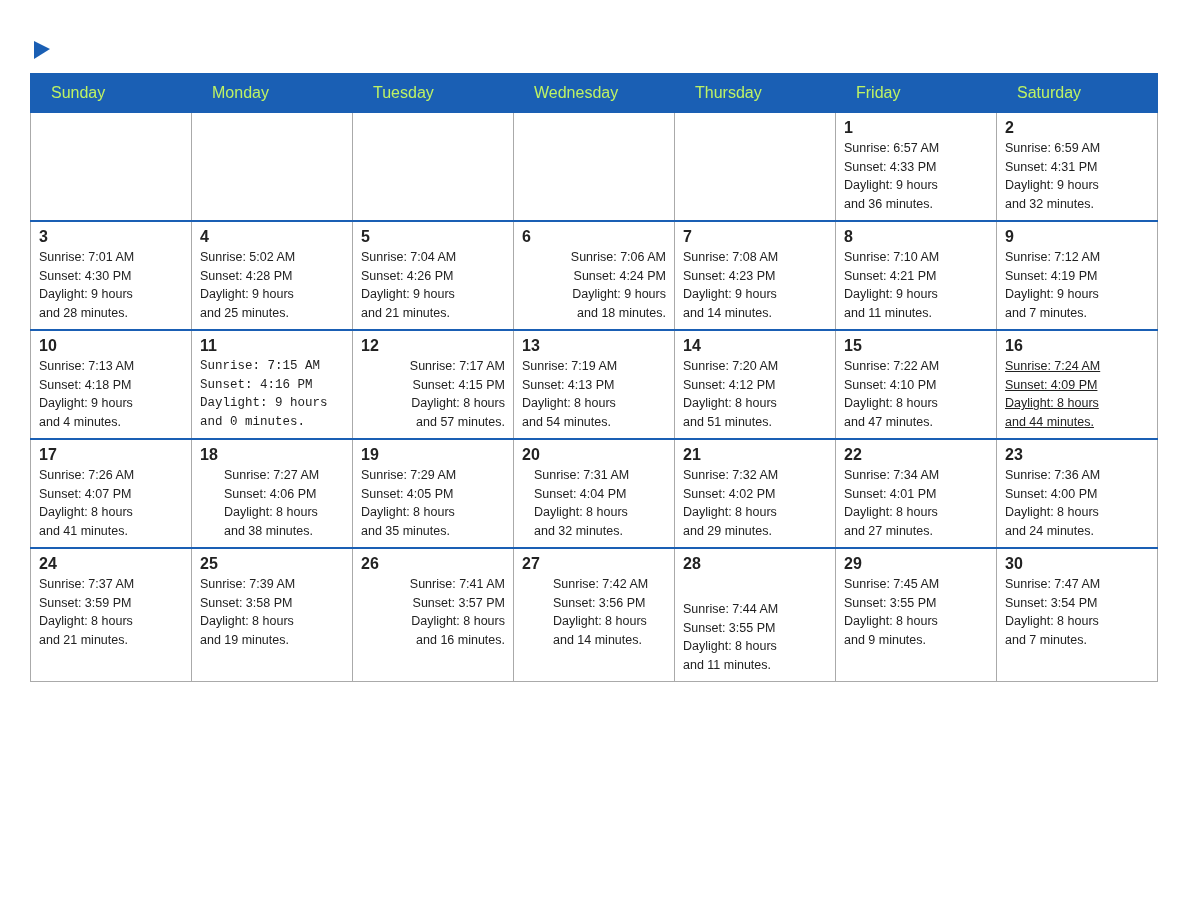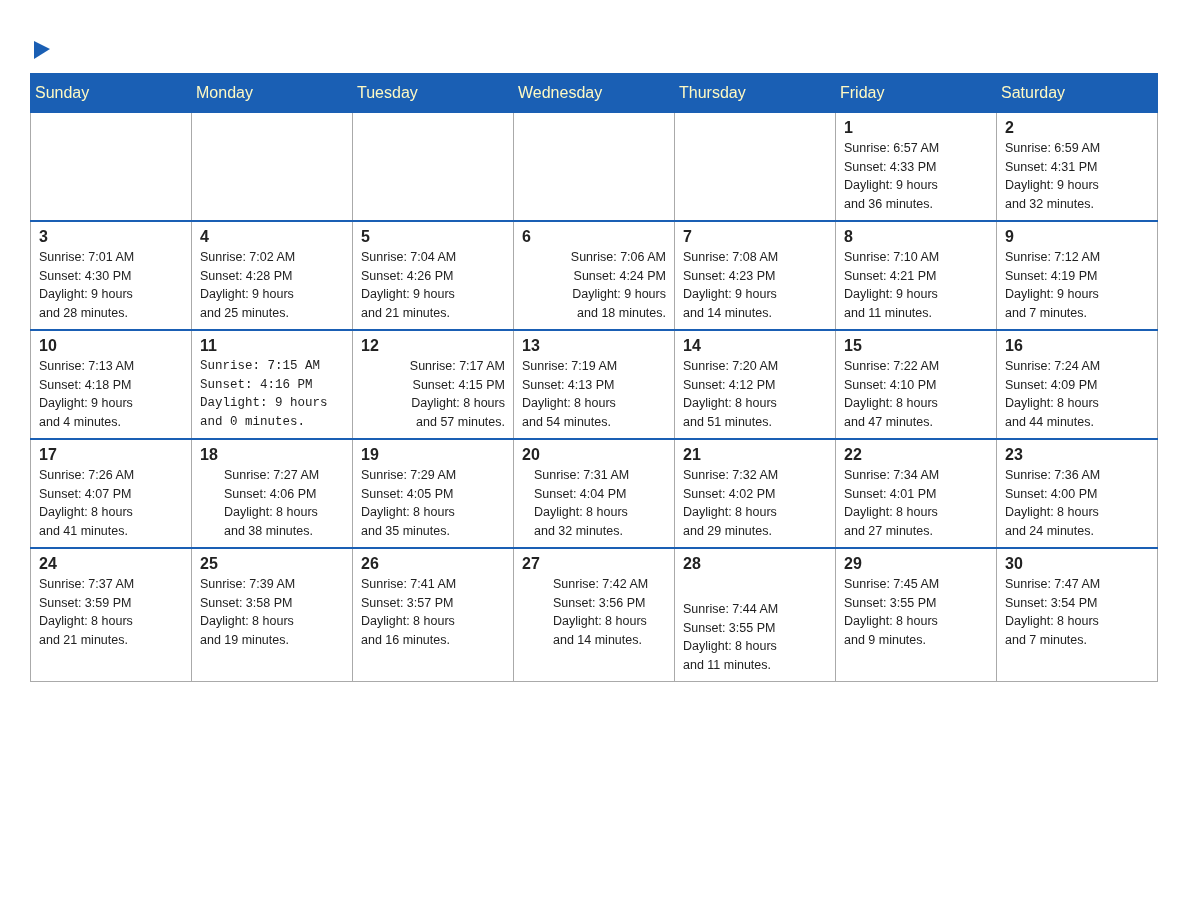--- a/index.html
+++ b/index.html
@@ -36,24 +36,24 @@
       color: #333;
       margin-top: 4px;
     }
     .calendar {
       width: 100%;
       border-collapse: collapse;
       margin-top: 8px;
     }
     .calendar th {
       background: #1a5fb4;
-      color: #fef9c3;
+      color: #bef264;
       font-size: 16px;
       font-weight: normal;
-      padding: 10px 4px;
+      padding: 10px 20px;
       text-align: left;
       border: 1px solid #1a5fb4;
     }
     .calendar td {
       vertical-align: top;
       border: 1px solid #aaa;
       padding: 6px 8px;
       width: 14.28%;
       min-height: 110px;
       font-size: 13px;
@@ -144,21 +144,21 @@
       <tr>
         <td>
           <span class="day-number">3</span>
           <div class="day-info" style="white-space: pre-line;">Sunrise: 7:01 AM
 Sunset: 4:30 PM
 Daylight: 9 hours
 and 28 minutes.</div>
         </td>
         <td>
           <span class="day-number">4</span>
-          <div class="day-info" style="white-space: pre-line;">Sunrise: 7:02 AM
+          <div class="day-info" style="white-space: pre-line;">Sunrise: 5:02 AM
 Sunset: 4:28 PM
 Daylight: 9 hours
 and 25 minutes.</div>
         </td>
         <td>
           <span class="day-number">5</span>
           <div class="day-info" style="white-space: pre-line;">Sunrise: 7:04 AM
 Sunset: 4:26 PM
 Daylight: 9 hours
 and 21 minutes.</div>
@@ -230,21 +230,21 @@
         </td>
         <td>
           <span class="day-number">15</span>
           <div class="day-info" style="white-space: pre-line;">Sunrise: 7:22 AM
 Sunset: 4:10 PM
 Daylight: 8 hours
 and 47 minutes.</div>
         </td>
         <td>
           <span class="day-number">16</span>
-          <div class="day-info" style="white-space: pre-line;">Sunrise: 7:24 AM
+          <div class="day-info" style="white-space: pre-line; text-decoration: underline;">Sunrise: 7:24 AM
 Sunset: 4:09 PM
 Daylight: 8 hours
 and 44 minutes.</div>
         </td>
       </tr>
       <tr>
         <td>
           <span class="day-number">17</span>
           <div class="day-info" style="white-space: pre-line;">Sunrise: 7:26 AM
 Sunset: 4:07 PM
@@ -304,21 +304,21 @@
         </td>
         <td>
           <span class="day-number">25</span>
           <div class="day-info" style="white-space: pre-line;">Sunrise: 7:39 AM
 Sunset: 3:58 PM
 Daylight: 8 hours
 and 19 minutes.</div>
         </td>
         <td>
           <span class="day-number">26</span>
-          <div class="day-info" style="white-space: pre-line;">Sunrise: 7:41 AM
+          <div class="day-info" style="white-space: pre-line; text-align: right;">Sunrise: 7:41 AM
 Sunset: 3:57 PM
 Daylight: 8 hours
 and 16 minutes.</div>
         </td>
         <td>
           <span class="day-number">27</span>
           <div class="day-info" style="white-space: pre-line; margin-left: 31px;">Sunrise: 7:42 AM
 Sunset: 3:56 PM
 Daylight: 8 hours
 and 14 minutes.</div>

